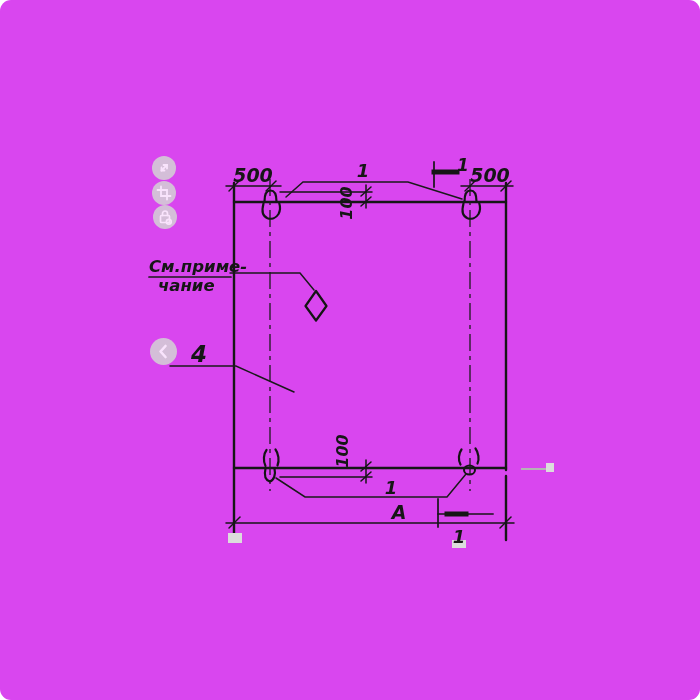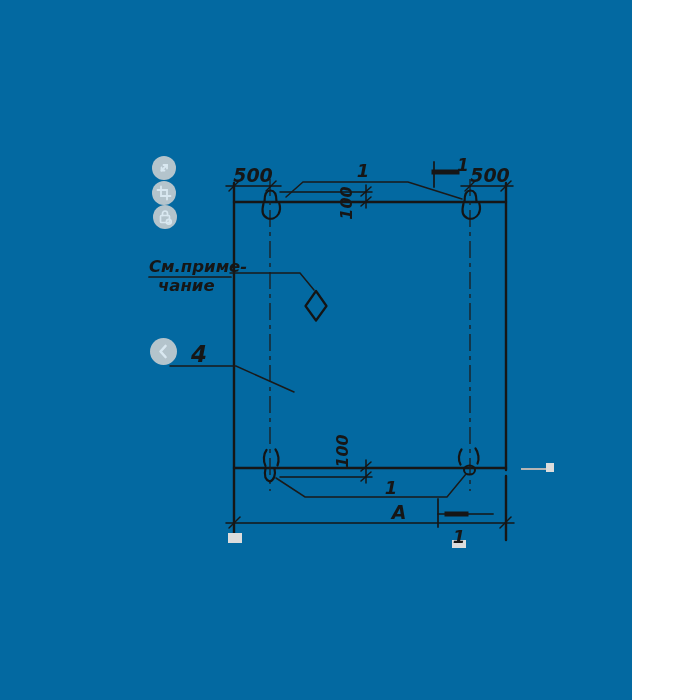--- a/index.html
+++ b/index.html
@@ -1,17 +1,17 @@
 <!DOCTYPE html>
 <html><head>
 <meta charset="utf-8">
 <style>
   html,body{margin:0;padding:0;background:#ffffff;}
-  #canvas{position:relative;width:632px;height:700px;background:#0369a1;overflow:hidden;
-          font-family:"DejaVu Sans",sans-serif;}
+  #canvas{position:relative;width:700px;height:700px;background:#d946ef;overflow:hidden;
+          font-family:"DejaVu Sans",sans-serif;border-radius:11px;}
   svg text{font-family:"DejaVu Sans",sans-serif;font-style:italic;font-weight:bold;fill:#161616;}
   .viewer-btn{position:absolute;border-radius:50%;background:#d4d4d4;opacity:.85;
               display:flex;align-items:center;justify-content:center;cursor:pointer;}
   .viewer-btn svg{display:block;}
 </style>
 </head>
 <body>
 
 <div id="canvas">
 

